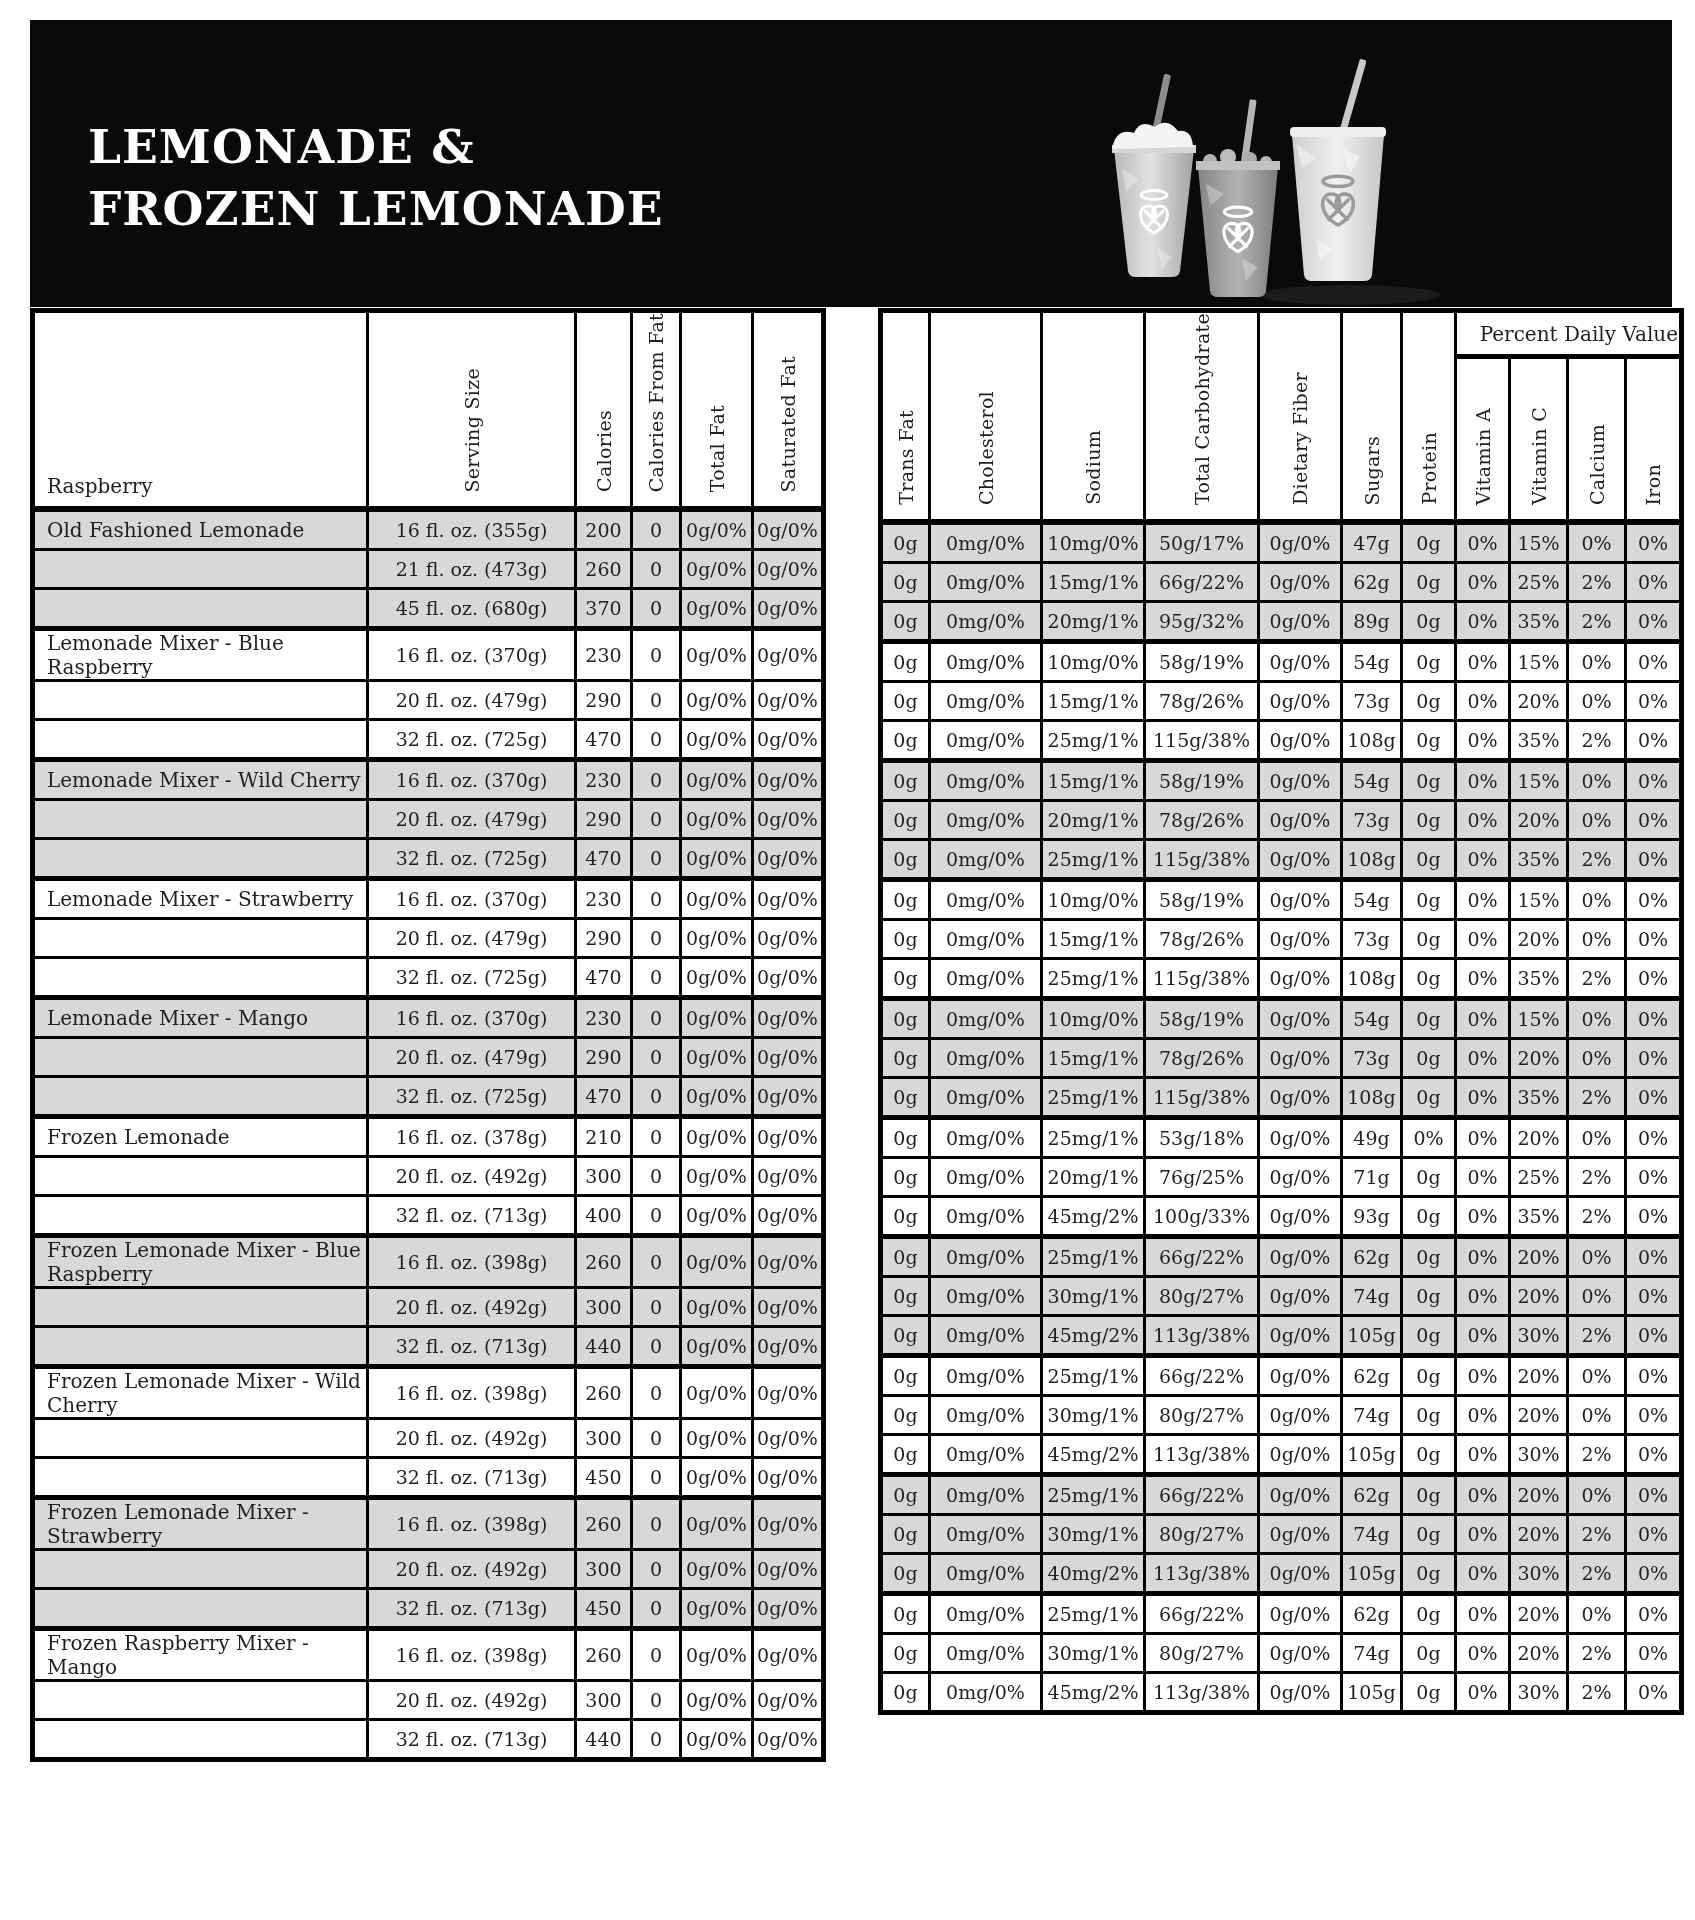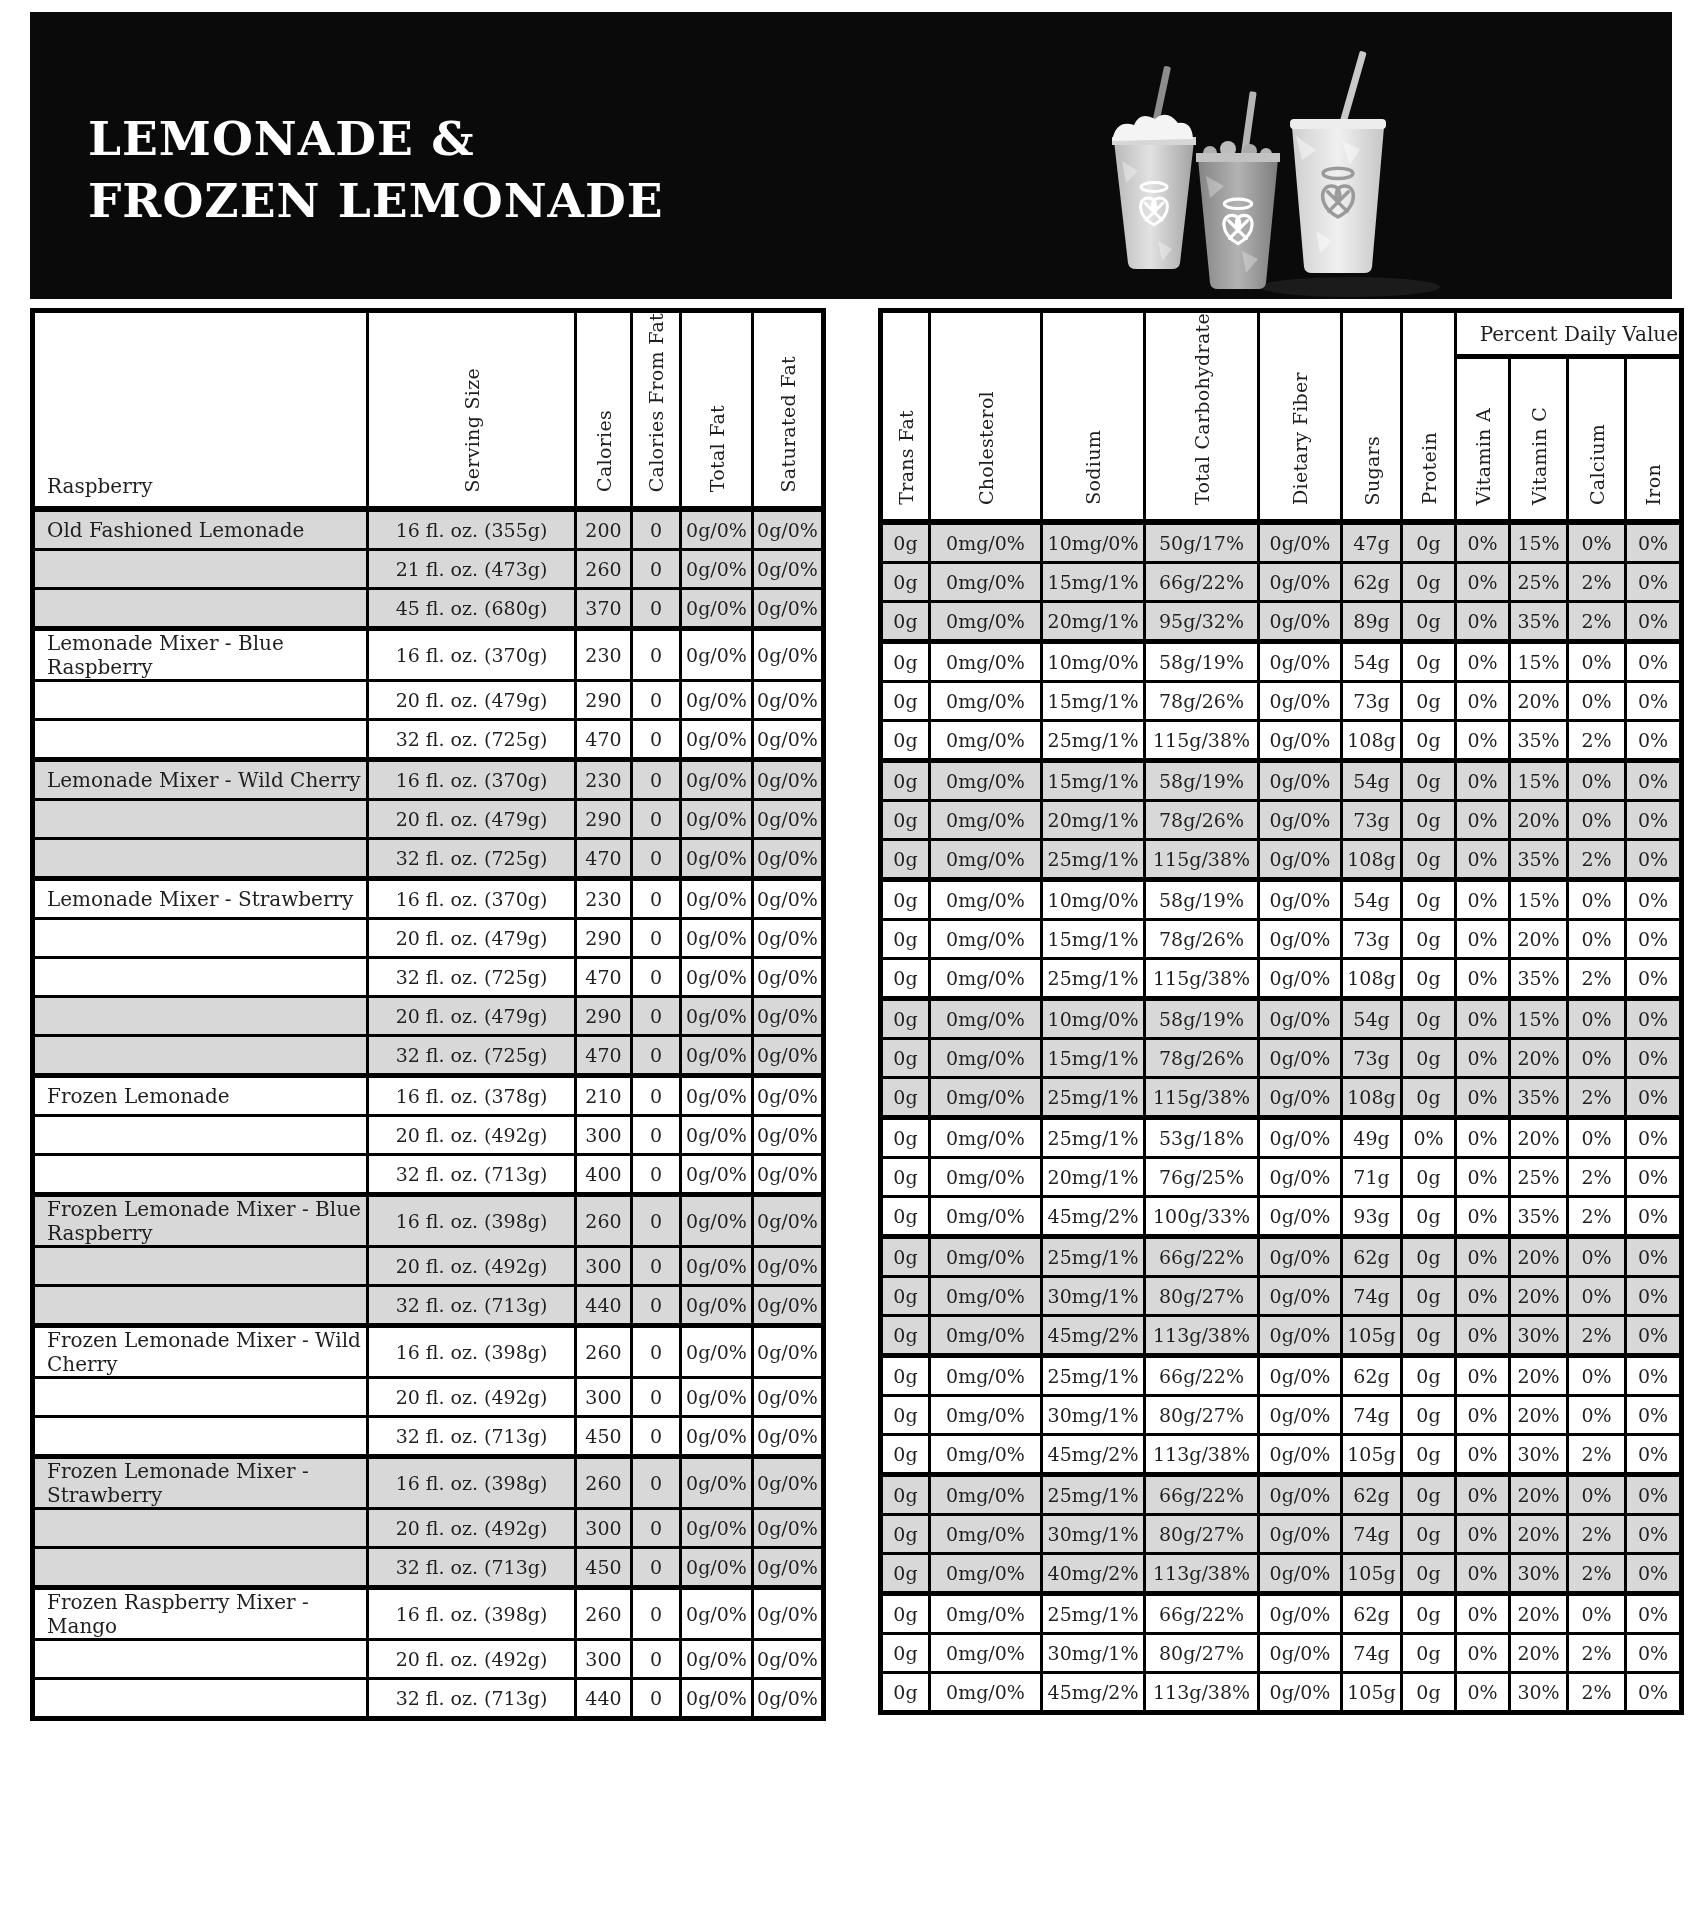--- a/index.html
+++ b/index.html
@@ -8,21 +8,21 @@
     --border:#000000;
     --title:#ffffff;
   }
   html,body{margin:0;padding:0;}
   body{
     width:1695px;height:1920px;position:relative;background:#ffffff;
     font-family:"DejaVu Serif", serif;color:#1f1f1f;
   }
   
   .banner{
-    position:absolute;left:30px;top:12px;width:1642px;height:287px;
+    position:absolute;left:30px;top:20px;width:1642px;height:287px;
     background:var(--banner,#0a0a0a);overflow:hidden;
   }
   .banner-title{
     position:absolute;left:58px;top:96px;color:var(--title,#fff);
     font-size:47px;font-weight:700;line-height:1.32;letter-spacing:1px;
     font-family:"DejaVu Serif", serif;white-space:nowrap;
   }
   .cups{position:absolute;right:220px;bottom:0;}
   
   .tables{position:absolute;top:308px;left:0;width:1695px;}
@@ -246,20 +246,28 @@
           <td>0g/0%</td>
         </tr>
         <tr>
           <td class="name-cell"></td>
           <td>32 fl. oz. (725g)</td>
           <td>470</td>
           <td>0</td>
           <td>0g/0%</td>
           <td>0g/0%</td>
         </tr>
+        <tr class="shaded group-start">
+          <td class="name-cell">Lemonade Mixer - Mango</td>
+          <td>16 fl. oz. (370g)</td>
+          <td>230</td>
+          <td>0</td>
+          <td>0g/0%</td>
+          <td>0g/0%</td>
+        </tr>
         <tr class="shaded">
           <td class="name-cell"></td>
           <td>20 fl. oz. (479g)</td>
           <td>290</td>
           <td>0</td>
           <td>0g/0%</td>
           <td>0g/0%</td>
         </tr>
         <tr class="shaded">
           <td class="name-cell"></td>

